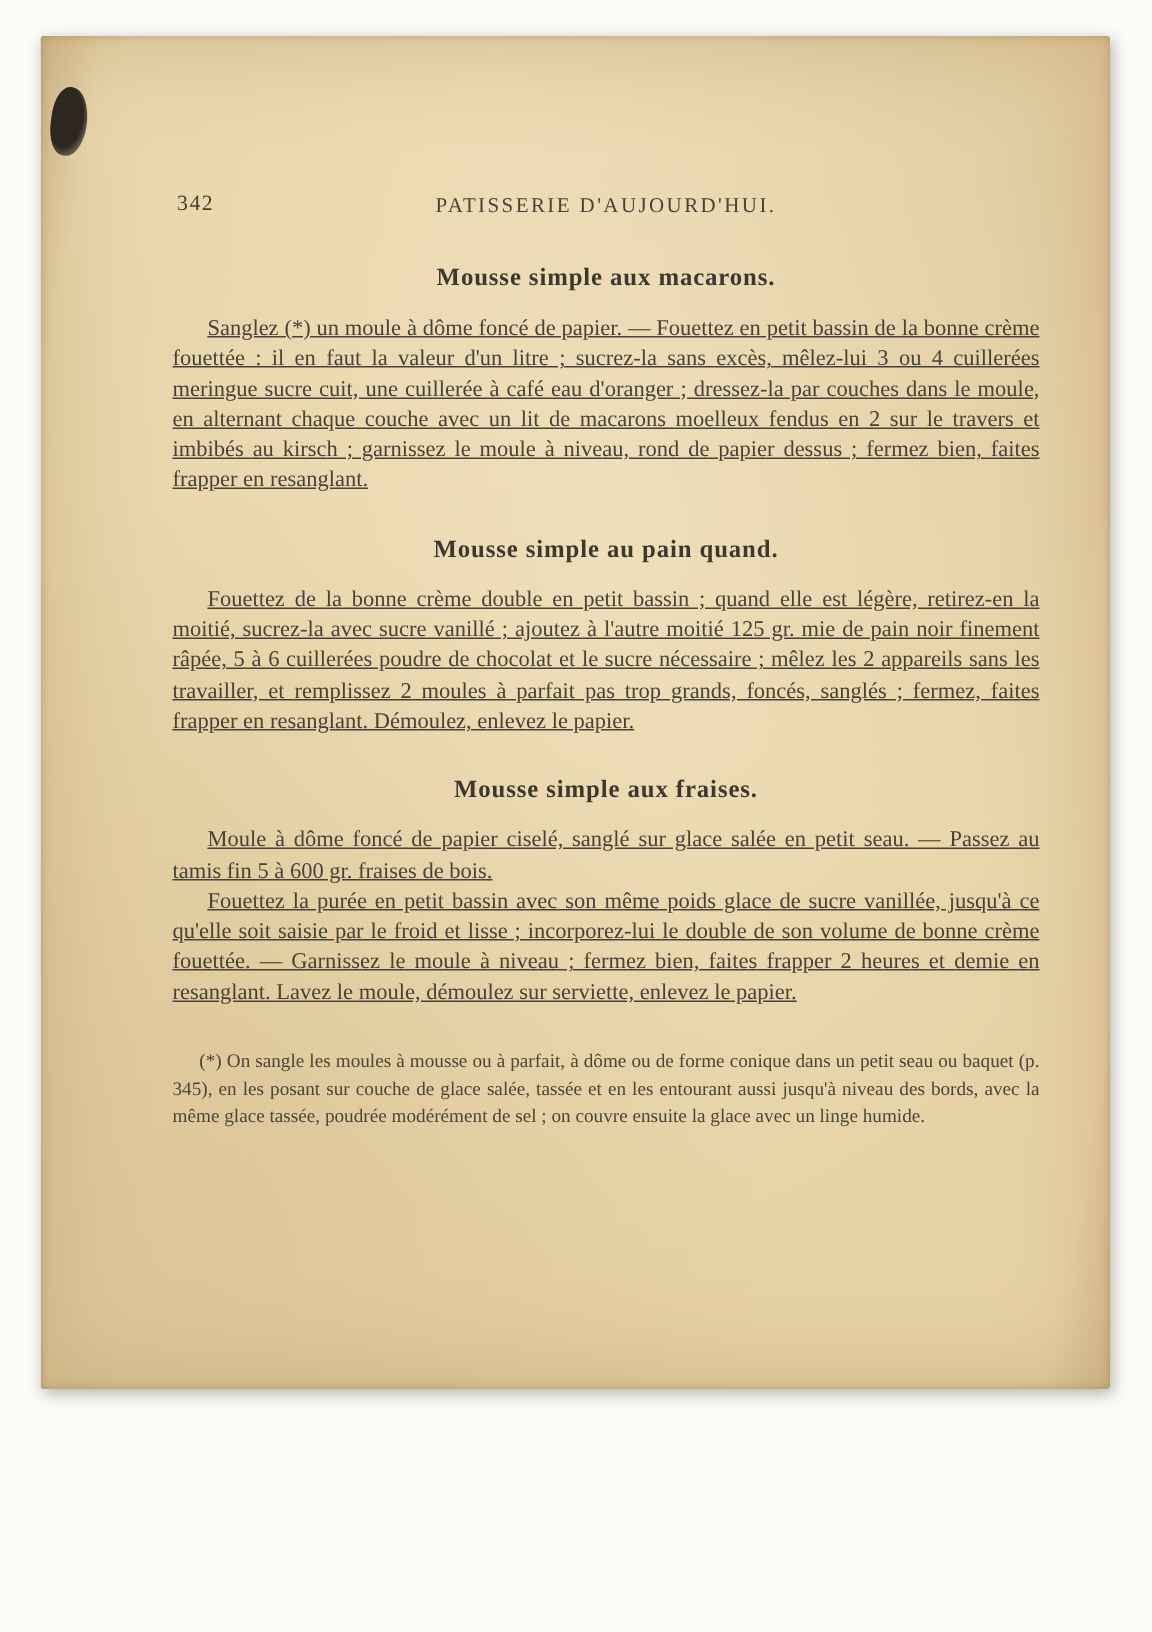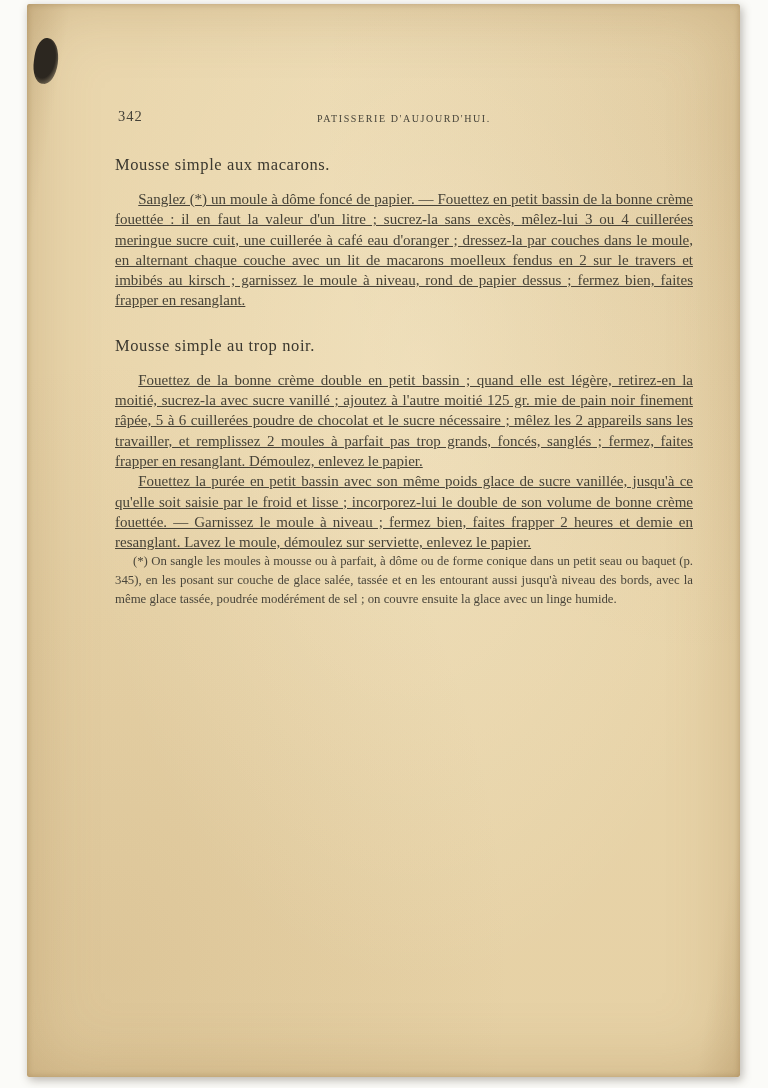--- a/index.html
+++ b/index.html
@@ -10,23 +10,23 @@
     width: 768px;
     height: 1088px;
     background: #fbfbf8;
     position: relative;
     overflow: hidden;
     font-family: "Liberation Serif", "DejaVu Serif", serif;
   }
   .paper {
     position: absolute;
     left: 27px;
-    top: 4px;
+    top: 24px;
     width: 713px;
-    height: 1073px;
+    height: 902px;
     background:
       radial-gradient(ellipse at 55% 35%, rgba(255, 248, 225, 0.30), rgba(255,248,225,0) 62%),
       radial-gradient(ellipse at 12% 90%, rgba(150, 110, 55, 0.12), rgba(150,110,55,0) 45%),
       radial-gradient(ellipse at 95% 10%, rgba(150, 110, 55, 0.10), rgba(150,110,55,0) 40%),
       linear-gradient(100deg, rgba(130, 95, 45, 0.18) 0%, rgba(130,95,45,0) 5%, rgba(130,95,45,0) 95%, rgba(130, 95, 45, 0.14) 100%),
       linear-gradient(#ead7ae, #e6d1a5);
     box-shadow:
       inset 0 0 70px rgba(140, 100, 45, 0.28),
       inset 0 0 6px rgba(120, 85, 40, 0.35),
       2px 3px 10px rgba(60, 50, 35, 0.35);
@@ -55,41 +55,43 @@
     height: 22px;
   }
   .pagenum {
     position: absolute;
     left: 3px;
     top: 0;
     font-size: 14.5px;
     letter-spacing: 1px;
   }
   .runtitle {
-    font-size: 10px;
+    font-size: 14px;
     letter-spacing: 1.6px;
     color: #47443a;
   }
   .recipe-title {
     margin: 25px 0 14px 0;
+    text-align: center;
     font-size: 16.5px;
-    font-weight: normal;
+    font-weight: bold;
     letter-spacing: 0.6px;
     color: #3b382f;
   }
   .body-par {
     margin: 0;
     font-size: 15px;
     line-height: 20.3px;
     text-align: justify;
     text-indent: 1.55em;
     color: #474338;
     text-decoration: underline;
   }
   .footnote {
+    margin-top: 26px;
   }
   .footnote p {
     margin: 0;
     font-size: 12.8px;
     line-height: 18.6px;
     text-align: justify;
     text-indent: 1.4em;
     color: #4a463b;
   }
 </style>
@@ -105,25 +107,27 @@
       <span class="pagenum">342</span>
       <span class="runtitle">PATISSERIE D'AUJOURD'HUI.</span>
     </div>
 
     <section>
       <h2 class="recipe-title">Mousse simple aux macarons.</h2>
       <p class="body-par">Sanglez (*) un moule à dôme foncé de papier. — Fouettez en petit bassin de la bonne crème fouettée : il en faut la valeur d'un litre ; sucrez-la sans excès, mêlez-lui 3 ou 4 cuillerées meringue sucre cuit, une cuillerée à café eau d'oranger ; dressez-la par couches dans le moule, en alternant chaque couche avec un lit de macarons moelleux fendus en 2 sur le travers et imbibés au kirsch ; garnissez le moule à niveau, rond de papier dessus ; fermez bien, faites frapper en resanglant.</p>
     </section>
 
     <section>
-      <h2 class="recipe-title">Mousse simple au trop noir.</h2>
+      <h2 class="recipe-title">Mousse simple au pain quand.</h2>
       <p class="body-par">Fouettez de la bonne crème double en petit bassin ; quand elle est légère, retirez-en la moitié, sucrez-la avec sucre vanillé ; ajoutez à l'autre moitié 125 gr. mie de pain noir finement râpée, 5 à 6 cuillerées poudre de chocolat et le sucre nécessaire ; mêlez les 2 appareils sans les travailler, et remplissez 2 moules à parfait pas trop grands, foncés, sanglés ; fermez, faites frapper en resanglant. Démoulez, enlevez le papier.</p>
     </section>
 
     <section>
+      <h2 class="recipe-title">Mousse simple aux fraises.</h2>
+      <p class="body-par">Moule à dôme foncé de papier ciselé, sanglé sur glace salée en petit seau. — Passez au tamis fin 5 à 600 gr. fraises de bois.</p>
       <p class="body-par">Fouettez la purée en petit bassin avec son même poids glace de sucre vanillée, jusqu'à ce qu'elle soit saisie par le froid et lisse ; incorporez-lui le double de son volume de bonne crème fouettée. — Garnissez le moule à niveau ; fermez bien, faites frapper 2 heures et demie en resanglant. Lavez le moule, démoulez sur serviette, enlevez le papier.</p>
     </section>
 
     <footer class="footnote">
       <p>(*) On sangle les moules à mousse ou à parfait, à dôme ou de forme conique dans un petit seau ou baquet (p. 345), en les posant sur couche de glace salée, tassée et en les entourant aussi jusqu'à niveau des bords, avec la même glace tassée, poudrée modérément de sel ; on couvre ensuite la glace avec un linge humide.</p>
     </footer>
 
   </div>
 </div>
 

